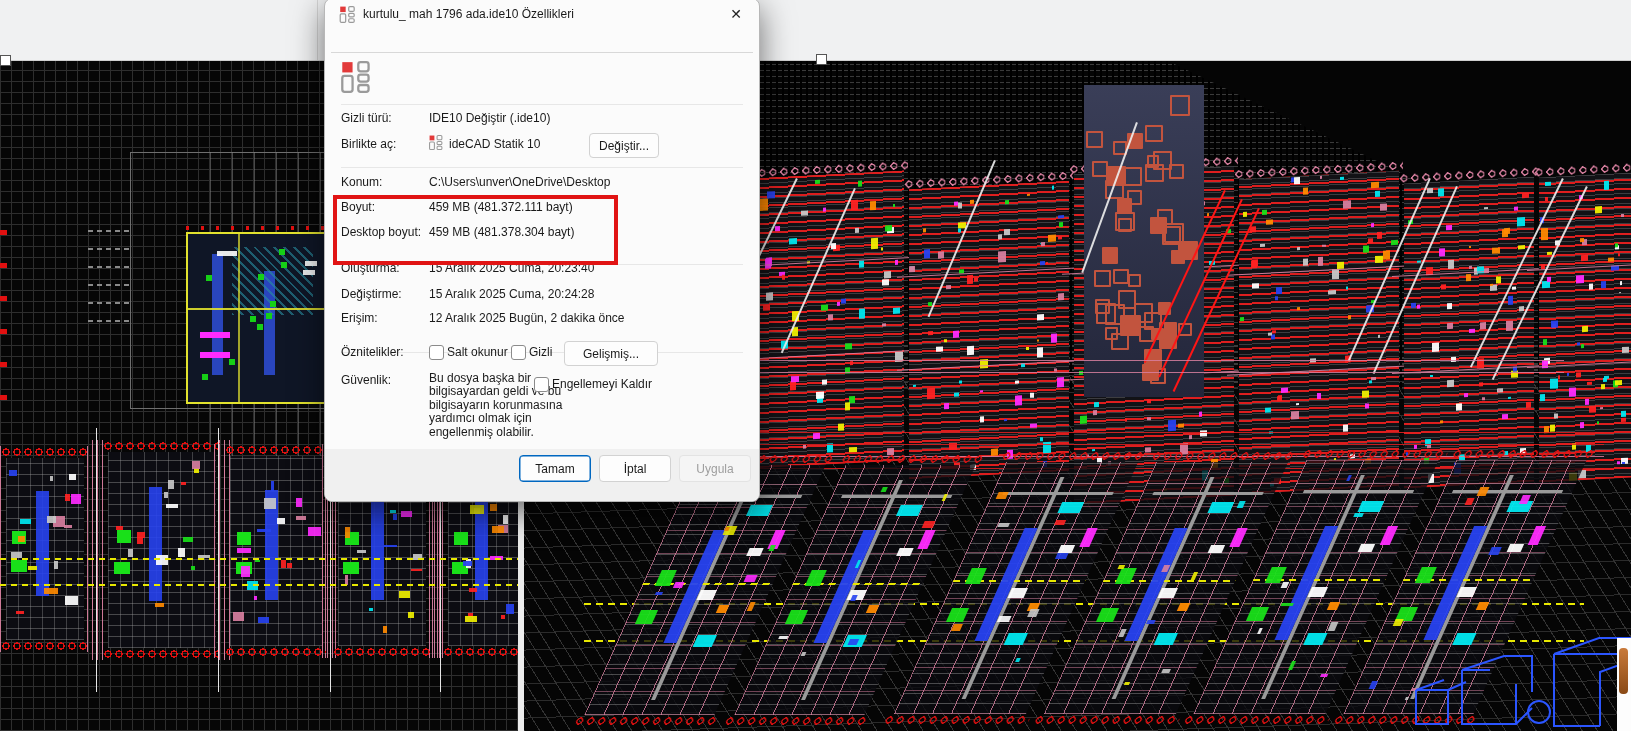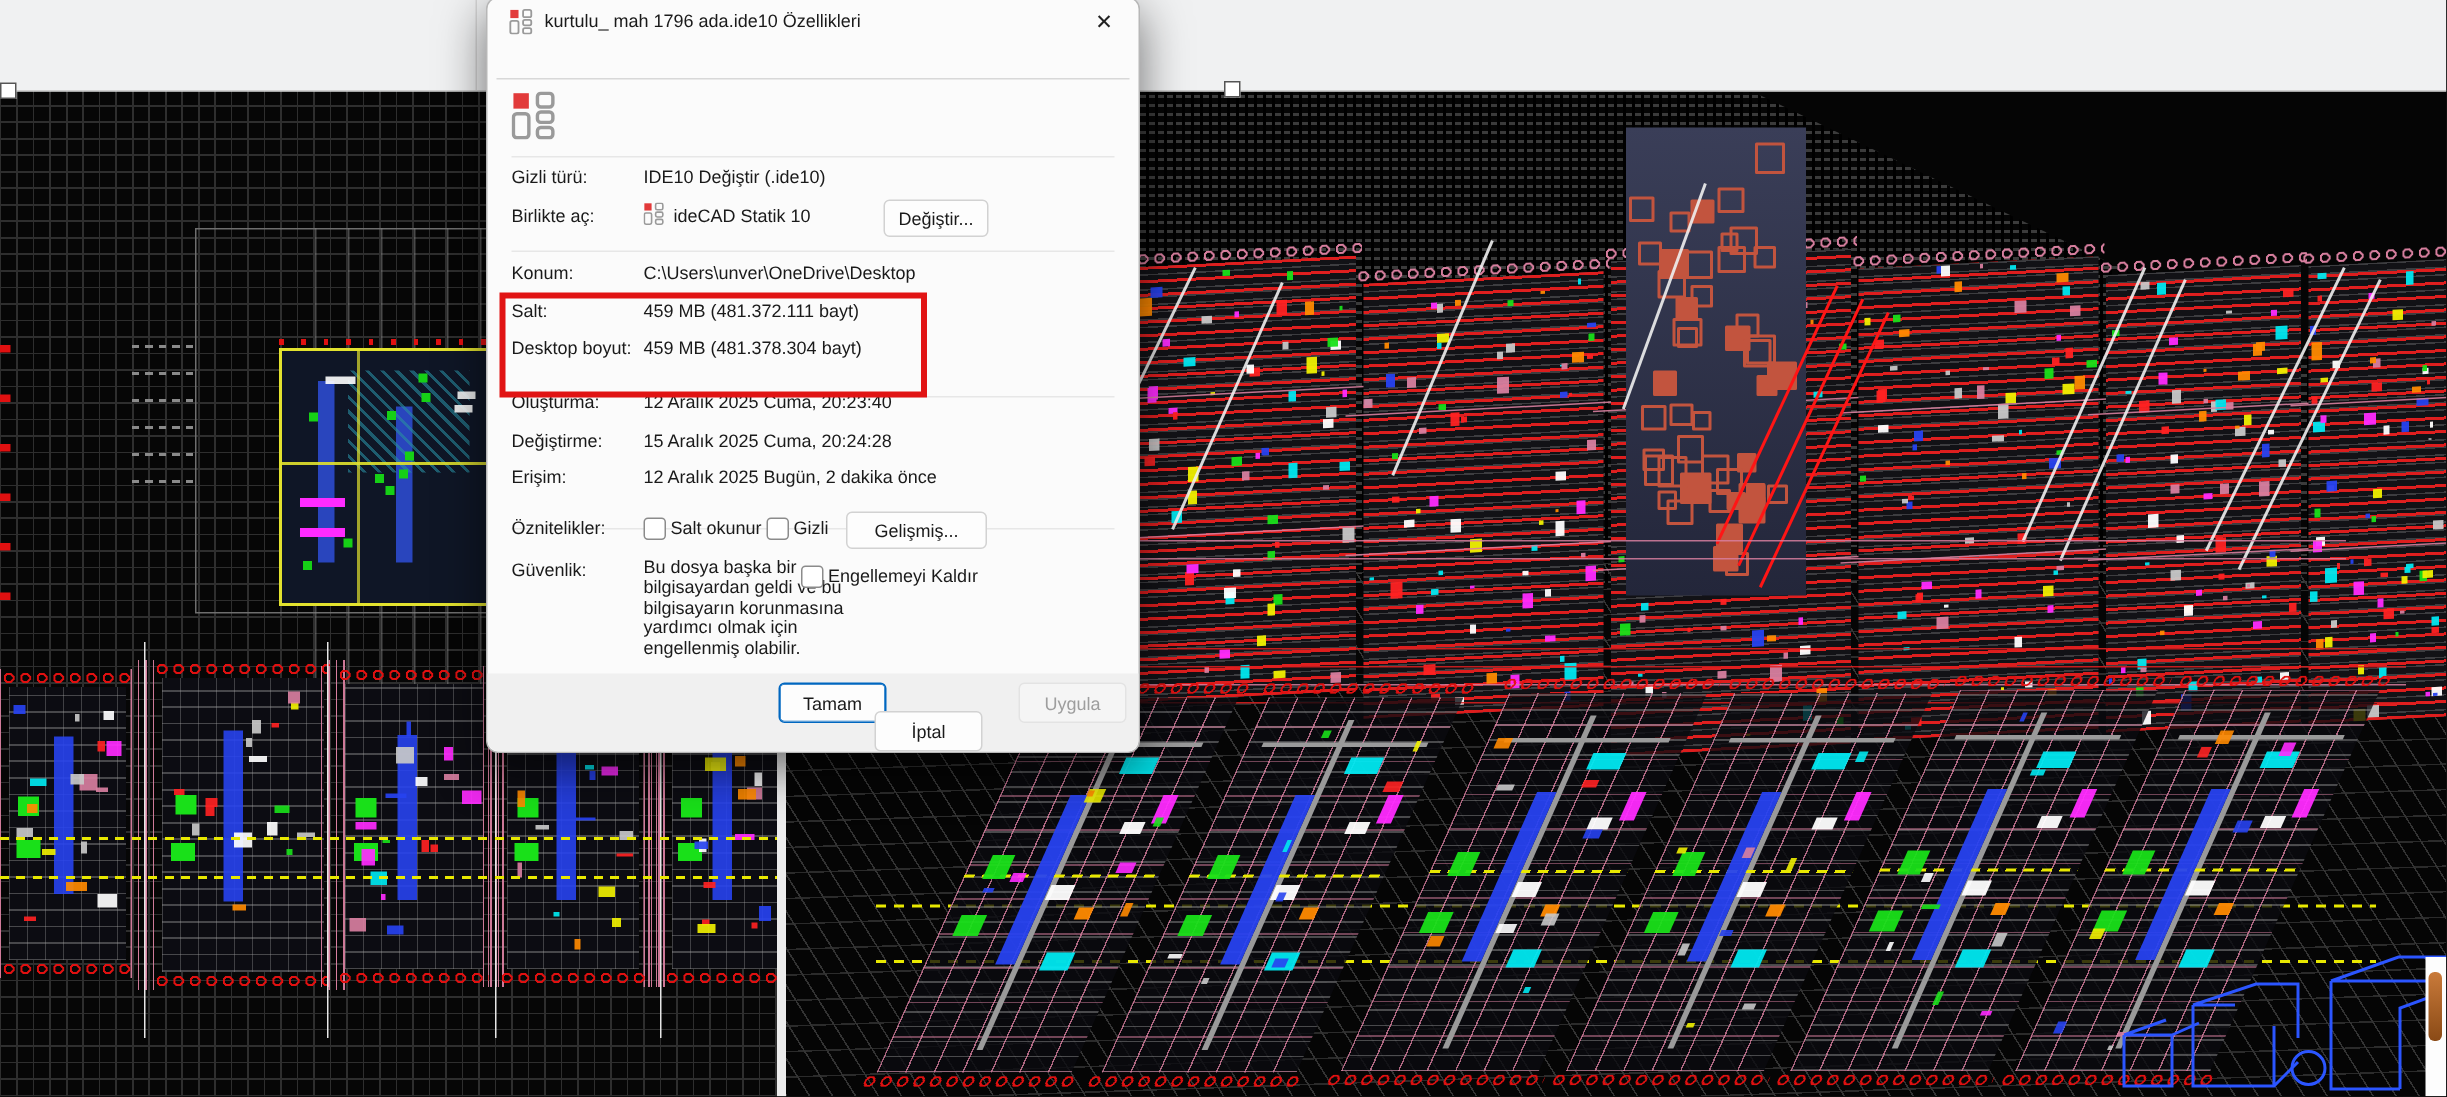--- a/index.html
+++ b/index.html
@@ -918,32 +918,32 @@
       <rect x="15" y="21" width="9" height="6" rx="2" fill="none" stroke="#9a9a9a" stroke-width="2"></rect>
     </svg>
     <div class="val" style="top:138px;left:124px;">ideCAD Statik 10</div>
     <div class="btn" style="left:264px;top:134px;width:68px;height:23px;">Değiştir...</div>
 
     <div class="hr" style="top:168px;"></div>
 
     <div class="lbl" style="top:176px;">Konum:</div>
     <div class="val" style="top:176px;">C:\Users\unver\OneDrive\Desktop</div>
 
-    <div class="lbl" style="top:201px;">Salt:</div>
+    <div class="lbl" style="top:201px;">Boyut:</div>
     <div class="val" style="top:201px;">459 MB (481.372.111 bayt)</div>
 
     <div class="lbl" style="top:226px;">Desktop boyut:</div>
     <div class="val" style="top:226px;">459 MB (481.378.304 bayt)</div>
 
     <div class="annot"></div>
 
     <div class="hr" style="top:265px;"></div>
 
     <div class="lbl" style="top:262px;">Oluşturma:</div>
-    <div class="val" style="top:262px;">12 Aralık 2025 Cuma, 20:23:40</div>
+    <div class="val" style="top:262px;">15 Aralık 2025 Cuma, 20:23:40</div>
 
     <div class="lbl" style="top:288px;">Değiştirme:</div>
     <div class="val" style="top:288px;">15 Aralık 2025 Cuma, 20:24:28</div>
 
     <div class="lbl" style="top:312px;">Erişim:</div>
     <div class="val" style="top:312px;">12 Aralık 2025 Bugün, 2 dakika önce</div>
 
     <div class="hr" style="top:353px;"></div>
 
     <div class="lbl" style="top:346px;">Öznitelikler:</div>
@@ -953,17 +953,17 @@
     <div class="cbl" style="left:204px;top:346px;">Gizli</div>
     <div class="btn" style="left:239px;top:342px;width:92px;height:23px;">Gelişmiş...</div>
 
     <div class="lbl" style="top:374px;">Güvenlik:</div>
     <div class="sectext">Bu dosya başka bir bilgisayardan geldi ve bu bilgisayarın korunmasına yardımcı olmak için engellenmiş olabilir.</div>
     <span class="cb" style="left:209px;top:378px;"></span>
     <div class="cbl" style="left:227px;top:378px;">Engellemeyi Kaldır</div>
 
     <div class="footer">
       <div class="btn primary" style="left:194px;top:6px;width:70px;height:25px;">Tamam</div>
-      <div class="btn" style="left:258px;top:6px;width:70px;height:25px;margin-top:19px;">İptal</div>
+      <div class="btn" style="left:274px;top:6px;width:70px;height:25px;">İptal</div>
       <div class="btn disabled" style="left:354px;top:6px;width:70px;height:25px;">Uygula</div>
     </div>
   </div>
 </div>
 
 </body></html>

